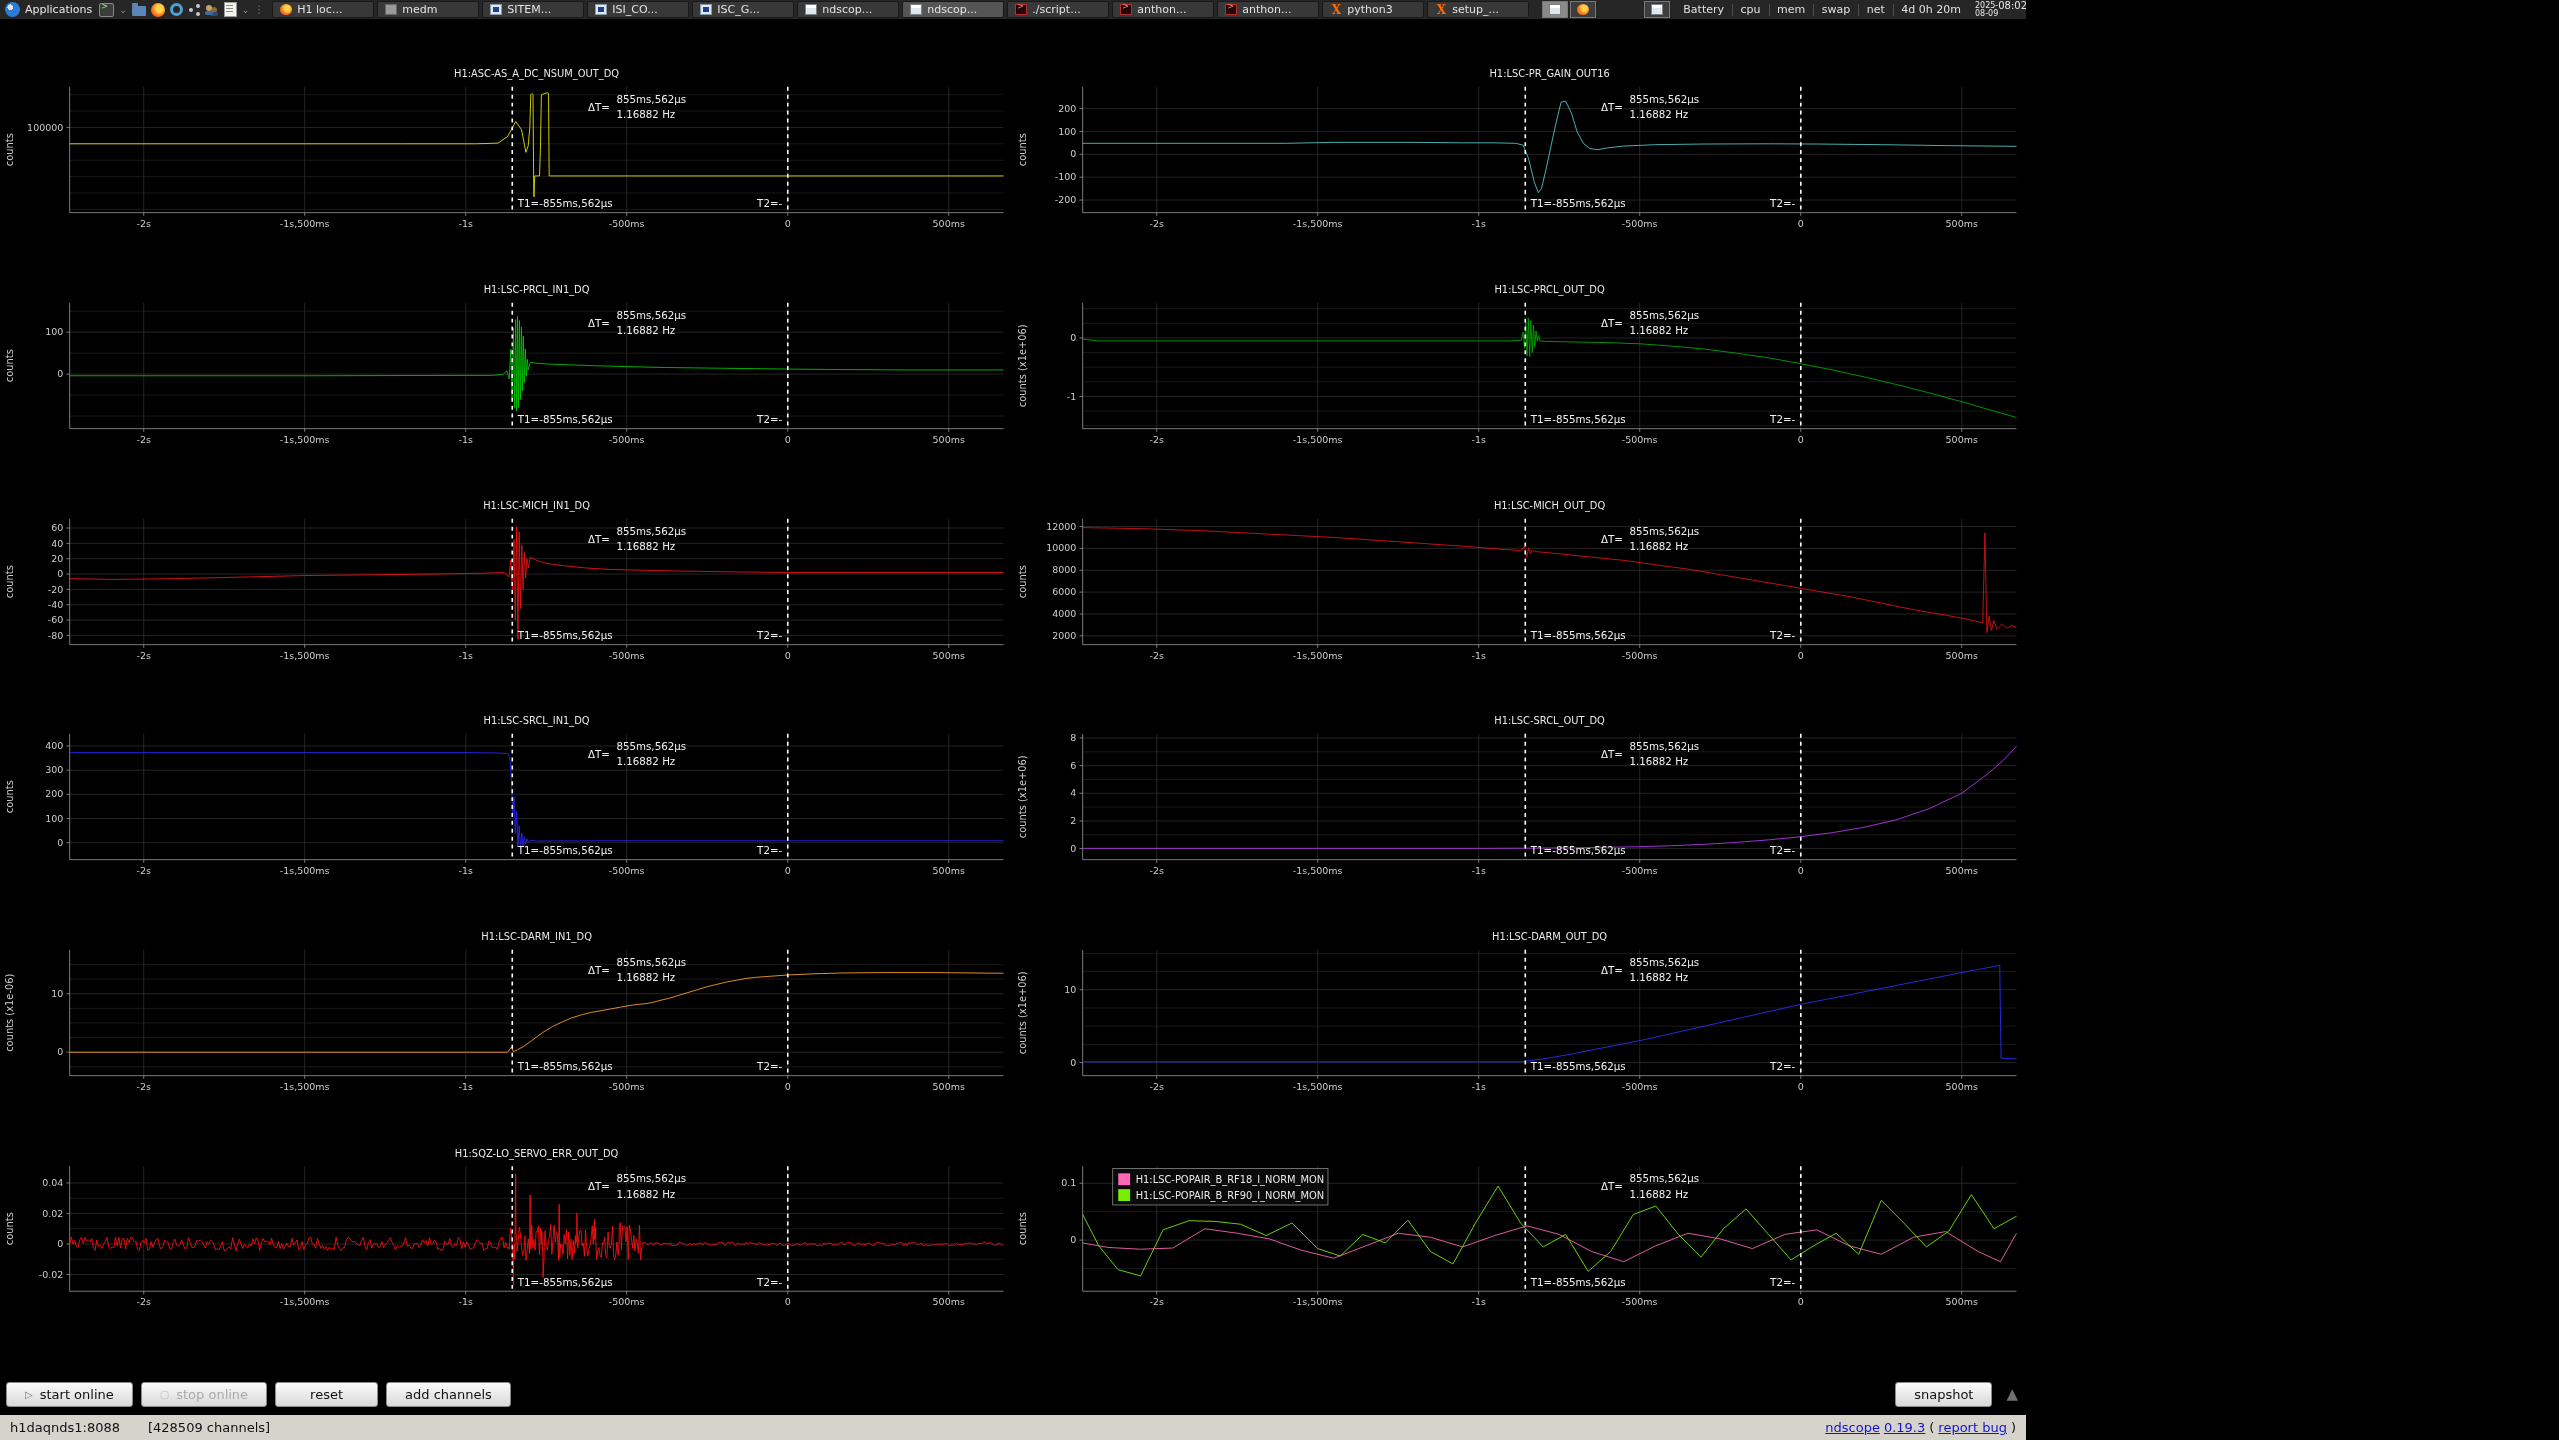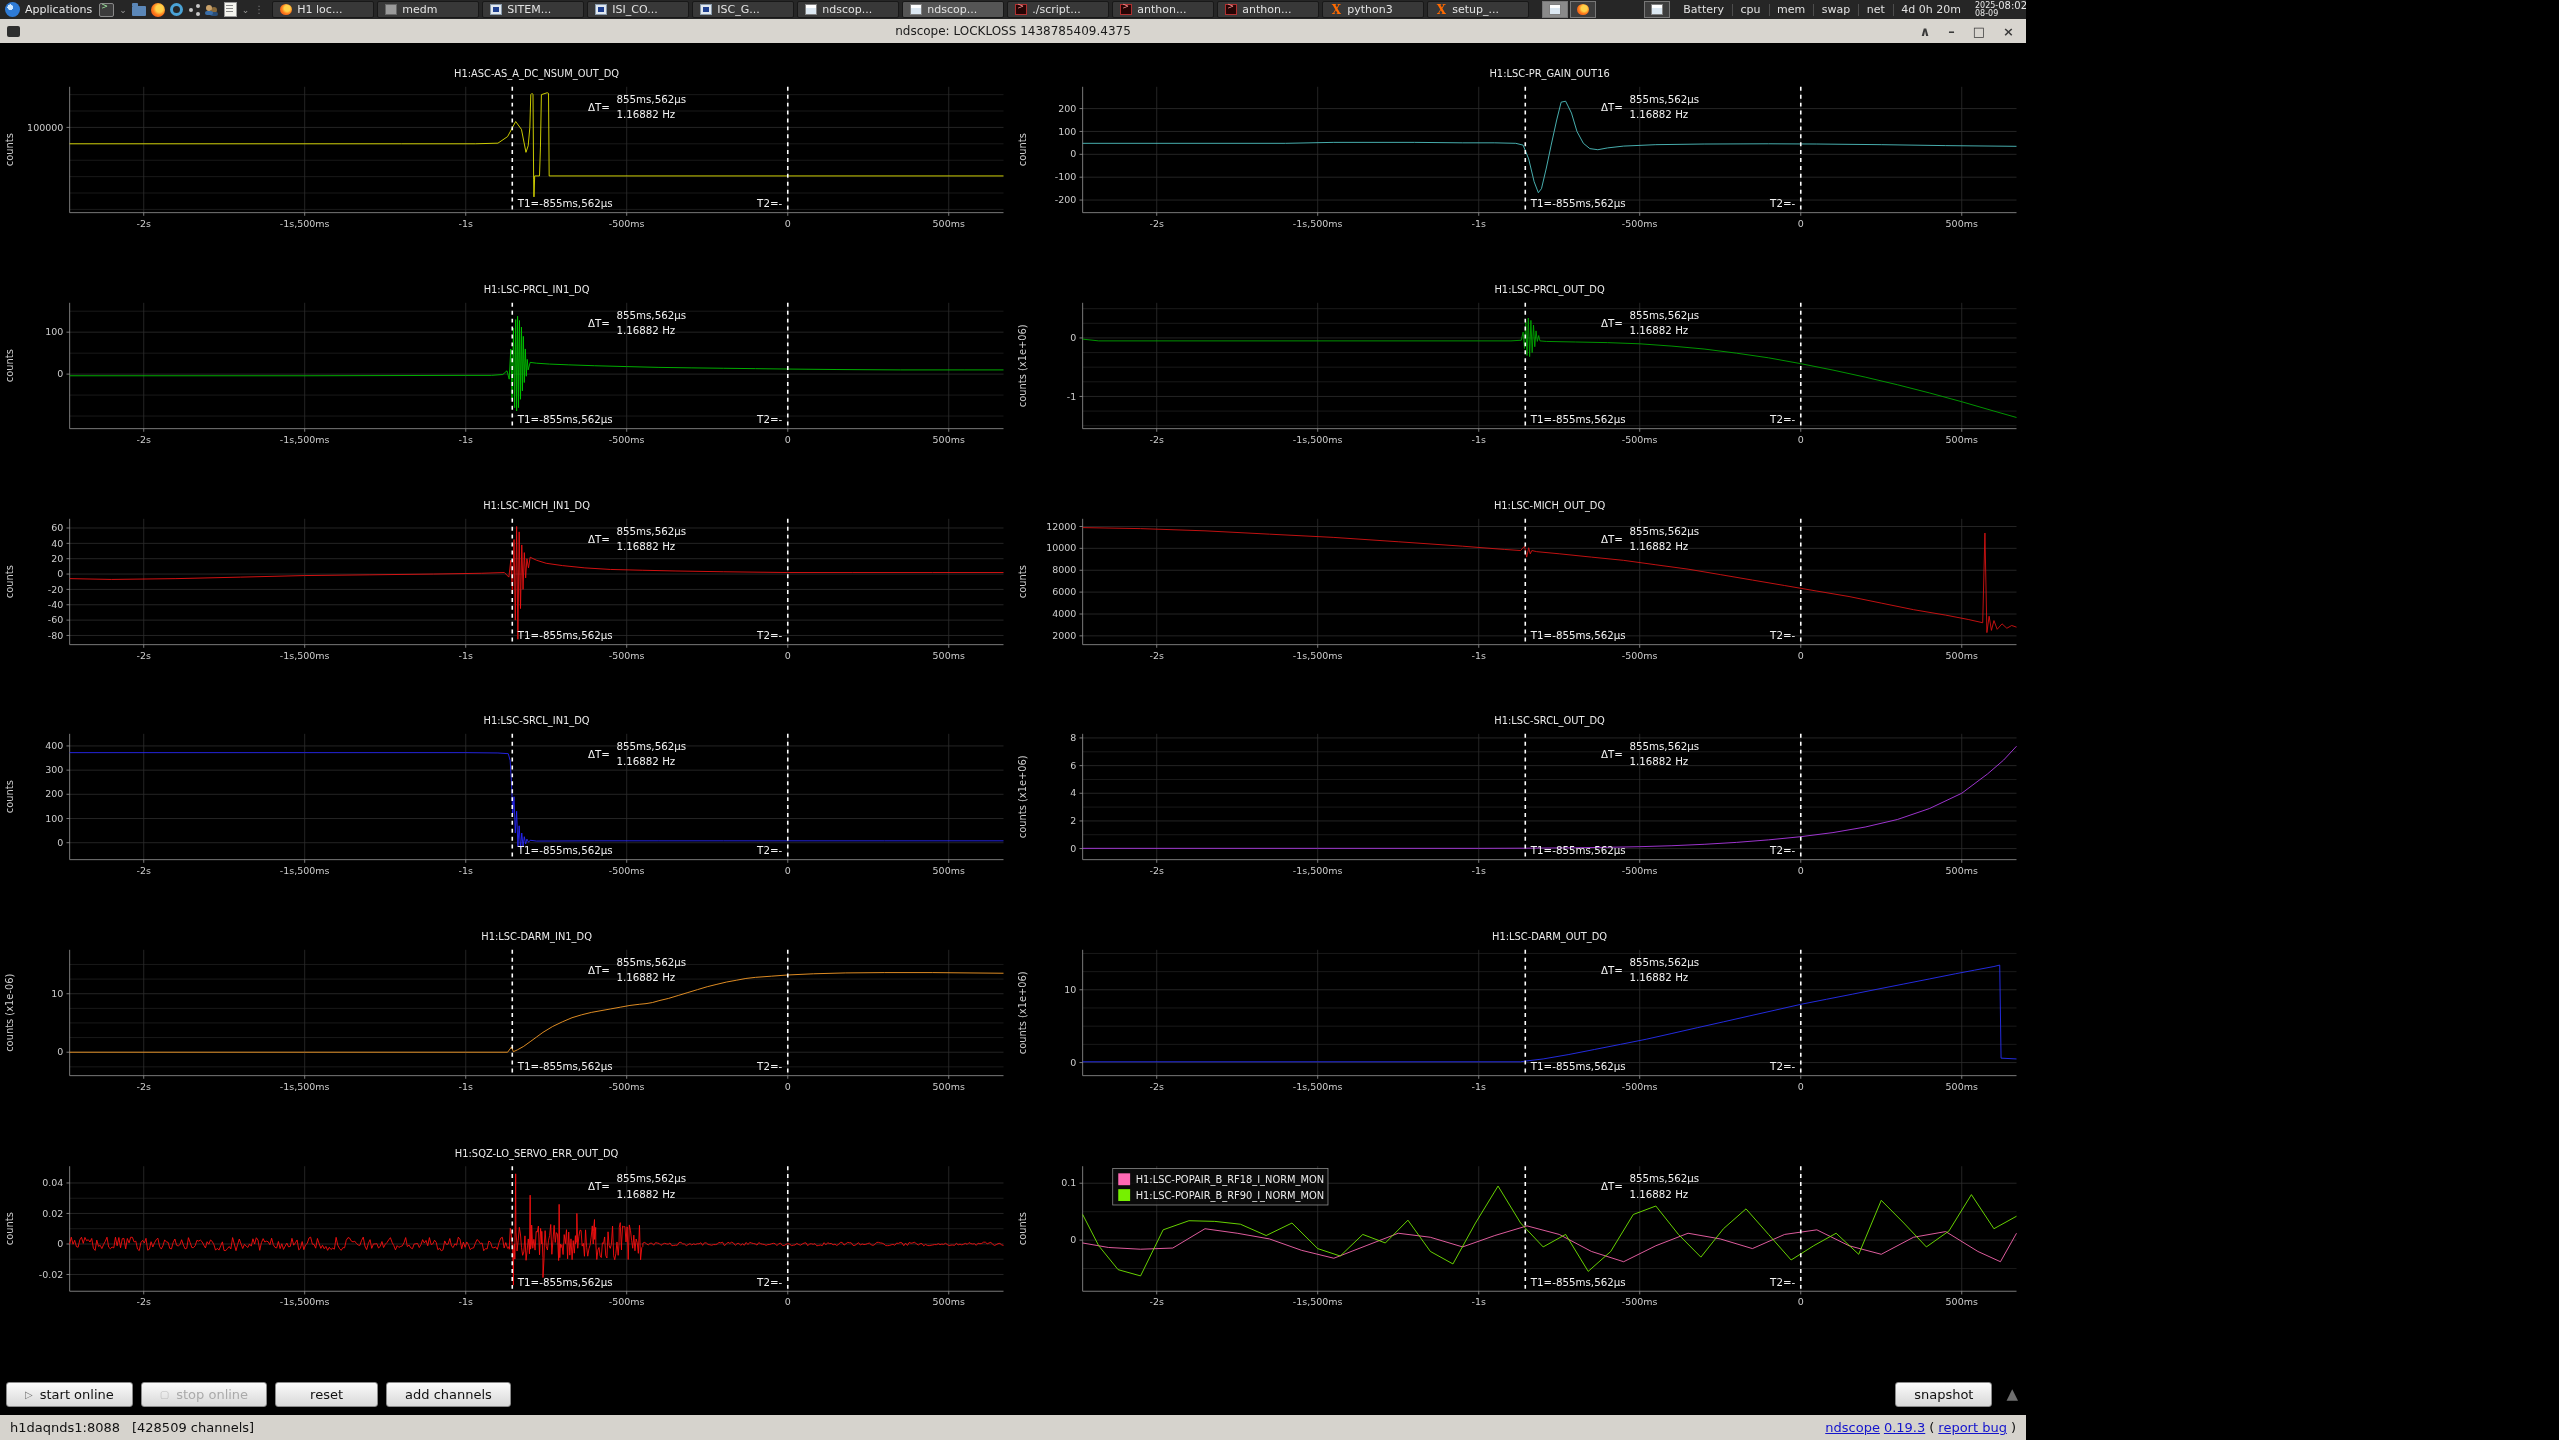--- a/index.html
+++ b/index.html
@@ -82,21 +82,21 @@
        height:25px;padding:0 18px;font-size:13px;color:#111;display:inline-flex;align-items:center;
        gap:7px;font-family:"DejaVu Sans",sans-serif;}
   .btn.disabled{color:#aaa;}
   .btn .bicon{font-size:10px;color:#777;}
   .btn.disabled .bicon{color:#bbb;}
   .btn.wide{padding:0 34px;}
   .spacer{flex:1;}
   .snaptri{color:#6f6f6f;font-size:15px;margin-left:6px;}
   .statusbar{position:absolute;bottom:0;left:0;right:0;height:25px;background:#d6d3cd;
              display:flex;align-items:center;font-size:13px;color:#111;padding:0 10px;box-sizing:border-box;}
-  .sb-left{display:flex;gap:12px;}
+  .sb-left{display:flex;gap:28px;}
   .sb-right{margin-left:auto;display:flex;gap:4px;align-items:center;}
   .sb-right a{color:#1414cc;text-decoration:underline;cursor:pointer;}
 </style>
 </head>
 <body>
 
 <div class="screen">
 
   <div class="taskbar">
     <span class="applogo licon"></span>
@@ -188,30 +188,20 @@
         <span class="d1">2025-08-09</span>
         <span class="d2">08:02</span>
       </span>
       <span class="trayicon">⚡</span>
       <span class="trayicon">✎</span>
       <span class="lang">EN</span>
       <span class="user">Anthony Sanchez</span>
     </div>
   </div>
 
-  <div class="titlebar">
-    <span class="tb-icon"></span>
-    <span class="tb-title">ndscope: LOCKLOSS 1438785409.4375</span>
-    <span class="tb-controls">
-      <span>∧</span>
-      <span>–</span>
-      <span>□</span>
-      <span>×</span>
-    </span>
-  </div>
 
   <div class="plots">
       <div class="panel">
         <svg viewBox="0 0 1280 216">
           <line x1="88" y1="36.9" x2="1268" y2="36.9" stroke="#202020"></line>
           <line x1="88" y1="57.6" x2="1268" y2="57.6" stroke="#202020"></line>
           <line x1="88" y1="99.0" x2="1268" y2="99.0" stroke="#202020"></line>
           <line x1="88" y1="119.8" x2="1268" y2="119.8" stroke="#202020"></line>
           <line x1="88" y1="140.5" x2="1268" y2="140.5" stroke="#202020"></line>
           <line x1="88" y1="161.2" x2="1268" y2="161.2" stroke="#202020"></line>

